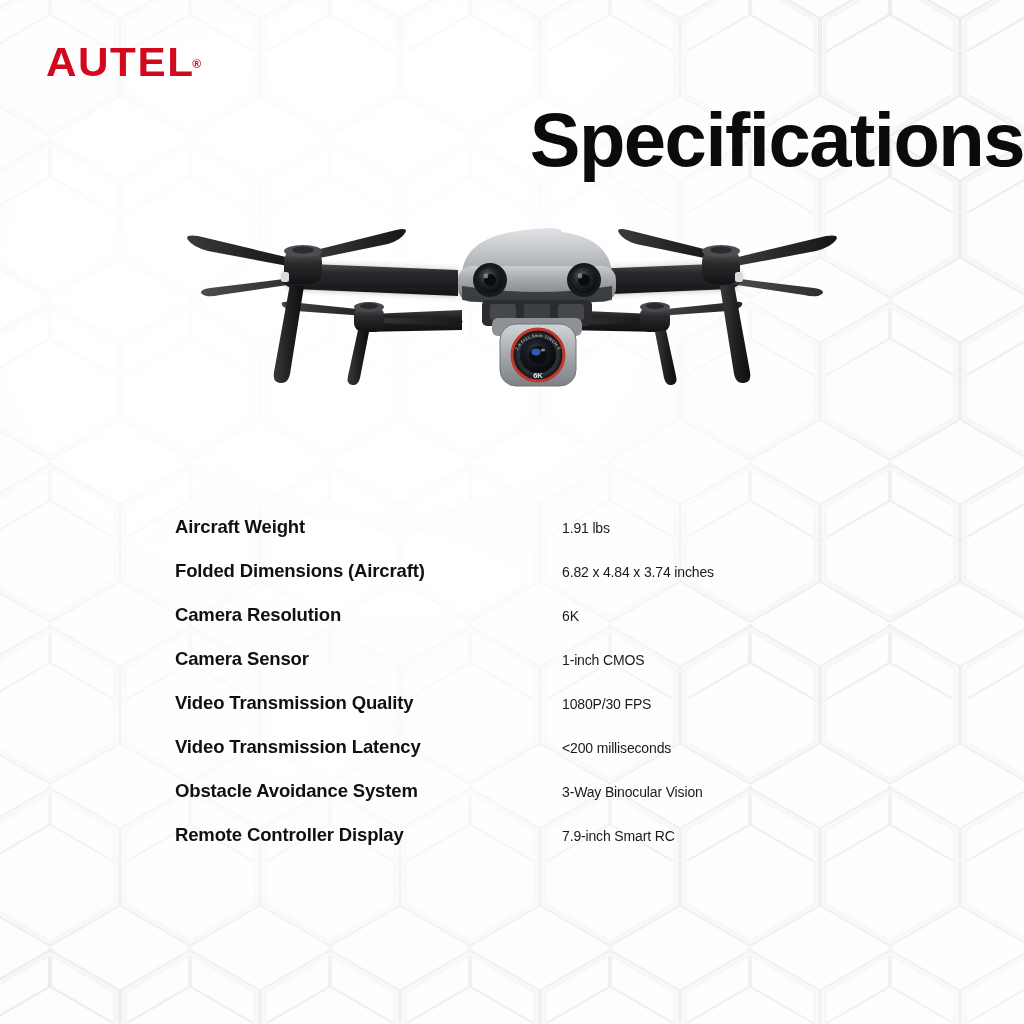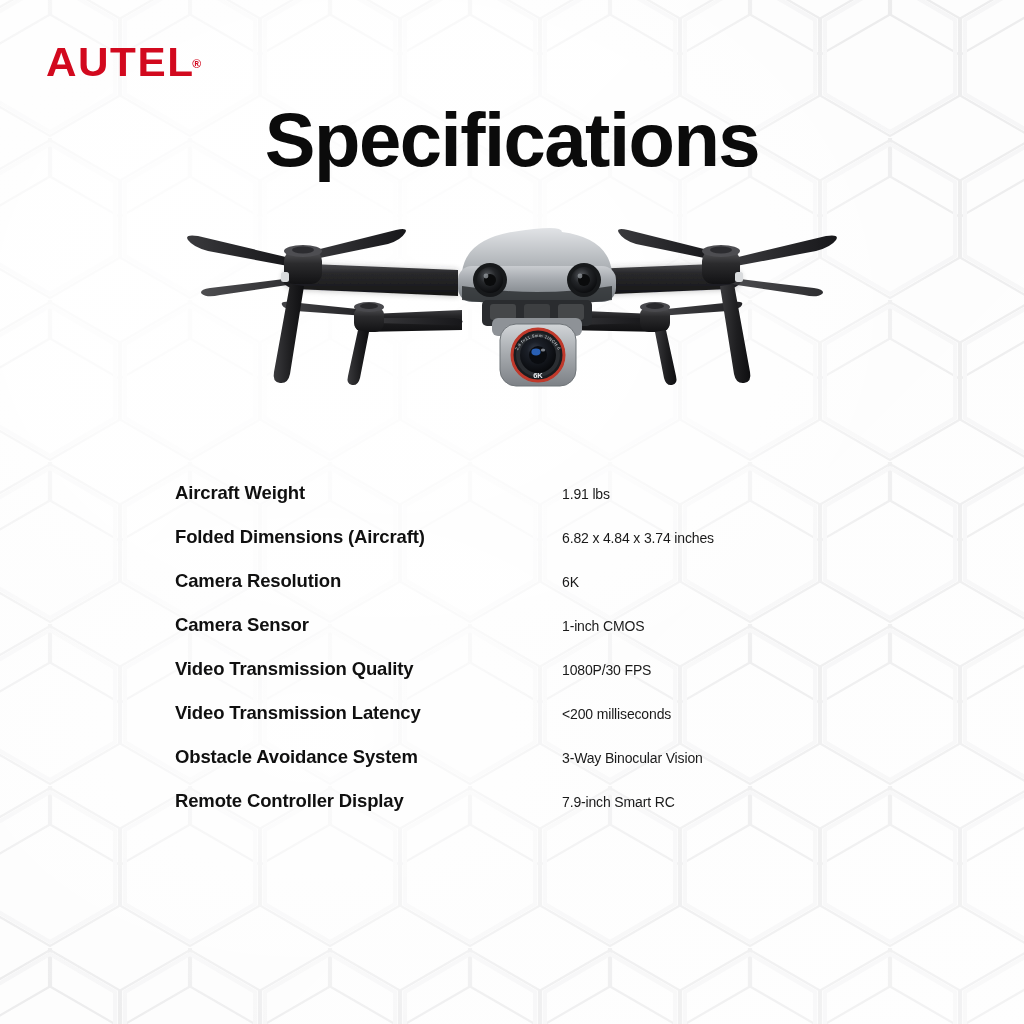--- a/index.html
+++ b/index.html
@@ -55,21 +55,21 @@
     font-size:12px;
     font-weight:bold;
     color:#D2091E;
     margin-left:2px;
     margin-top:2px;
   }
 
   
   #title {
     position:absolute; top:96px; left:0; width:1024px; z-index:5;
-    text-align:center;
+    text-align:right;
     font-family:"Liberation Sans", sans-serif;
     font-weight:bold;
     font-size:76px;
     letter-spacing:-1.5px;
     color:#0b0b0b;
   }
 
   
   #drone-wrap {
     position:absolute; left:0; top:196px; width:1024px; height:220px; z-index:4;
@@ -87,20 +87,21 @@
     height:44px;
   }
   .spec-label {
     width:387px;
     flex:0 0 387px;
     font-size:18.5px;
     font-weight:bold;
     color:#101010;
     letter-spacing:-0.15px;
     white-space:nowrap;
+    margin-top:34px;
   }
   .spec-value {
     flex:1 1 auto;
     font-size:14px;
     font-weight:normal;
     color:#1a1a1a;
     letter-spacing:-0.15px;
     white-space:nowrap;
   }
 </style>

